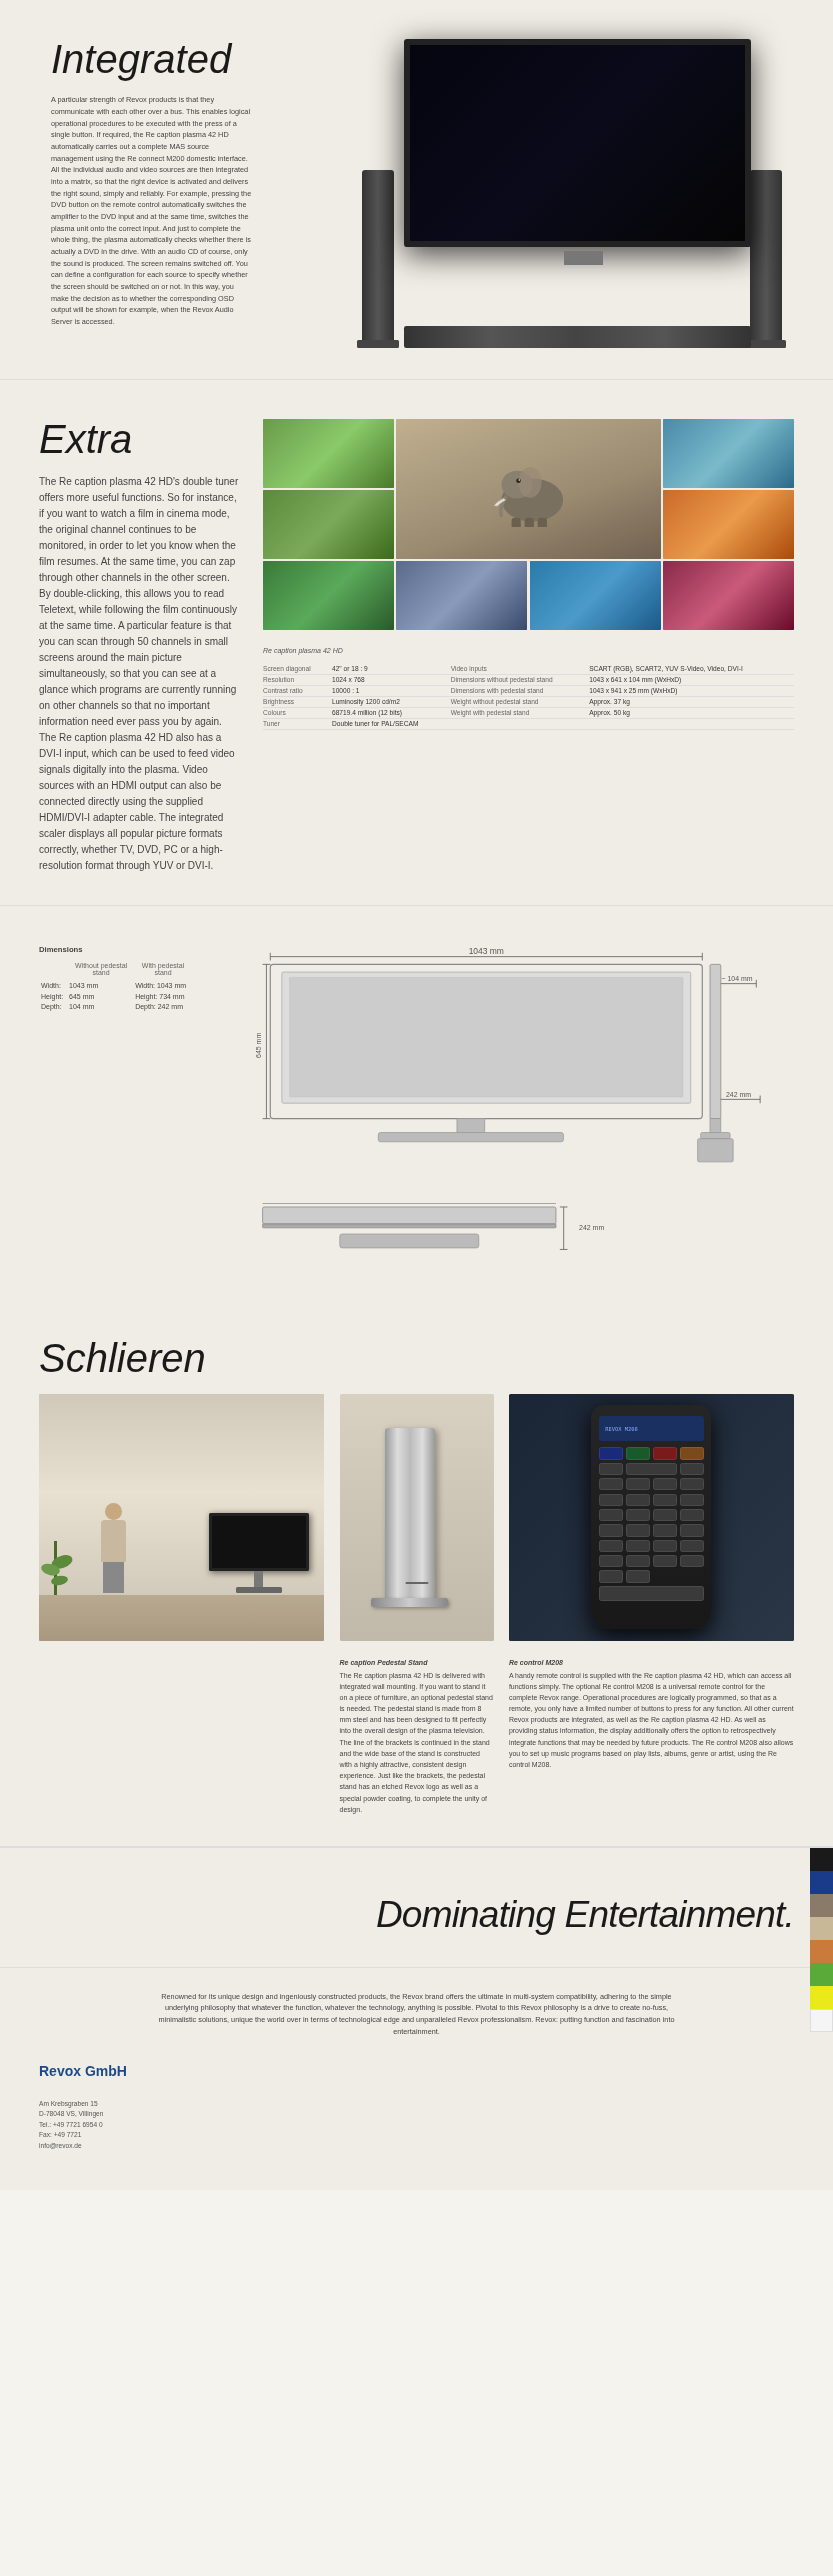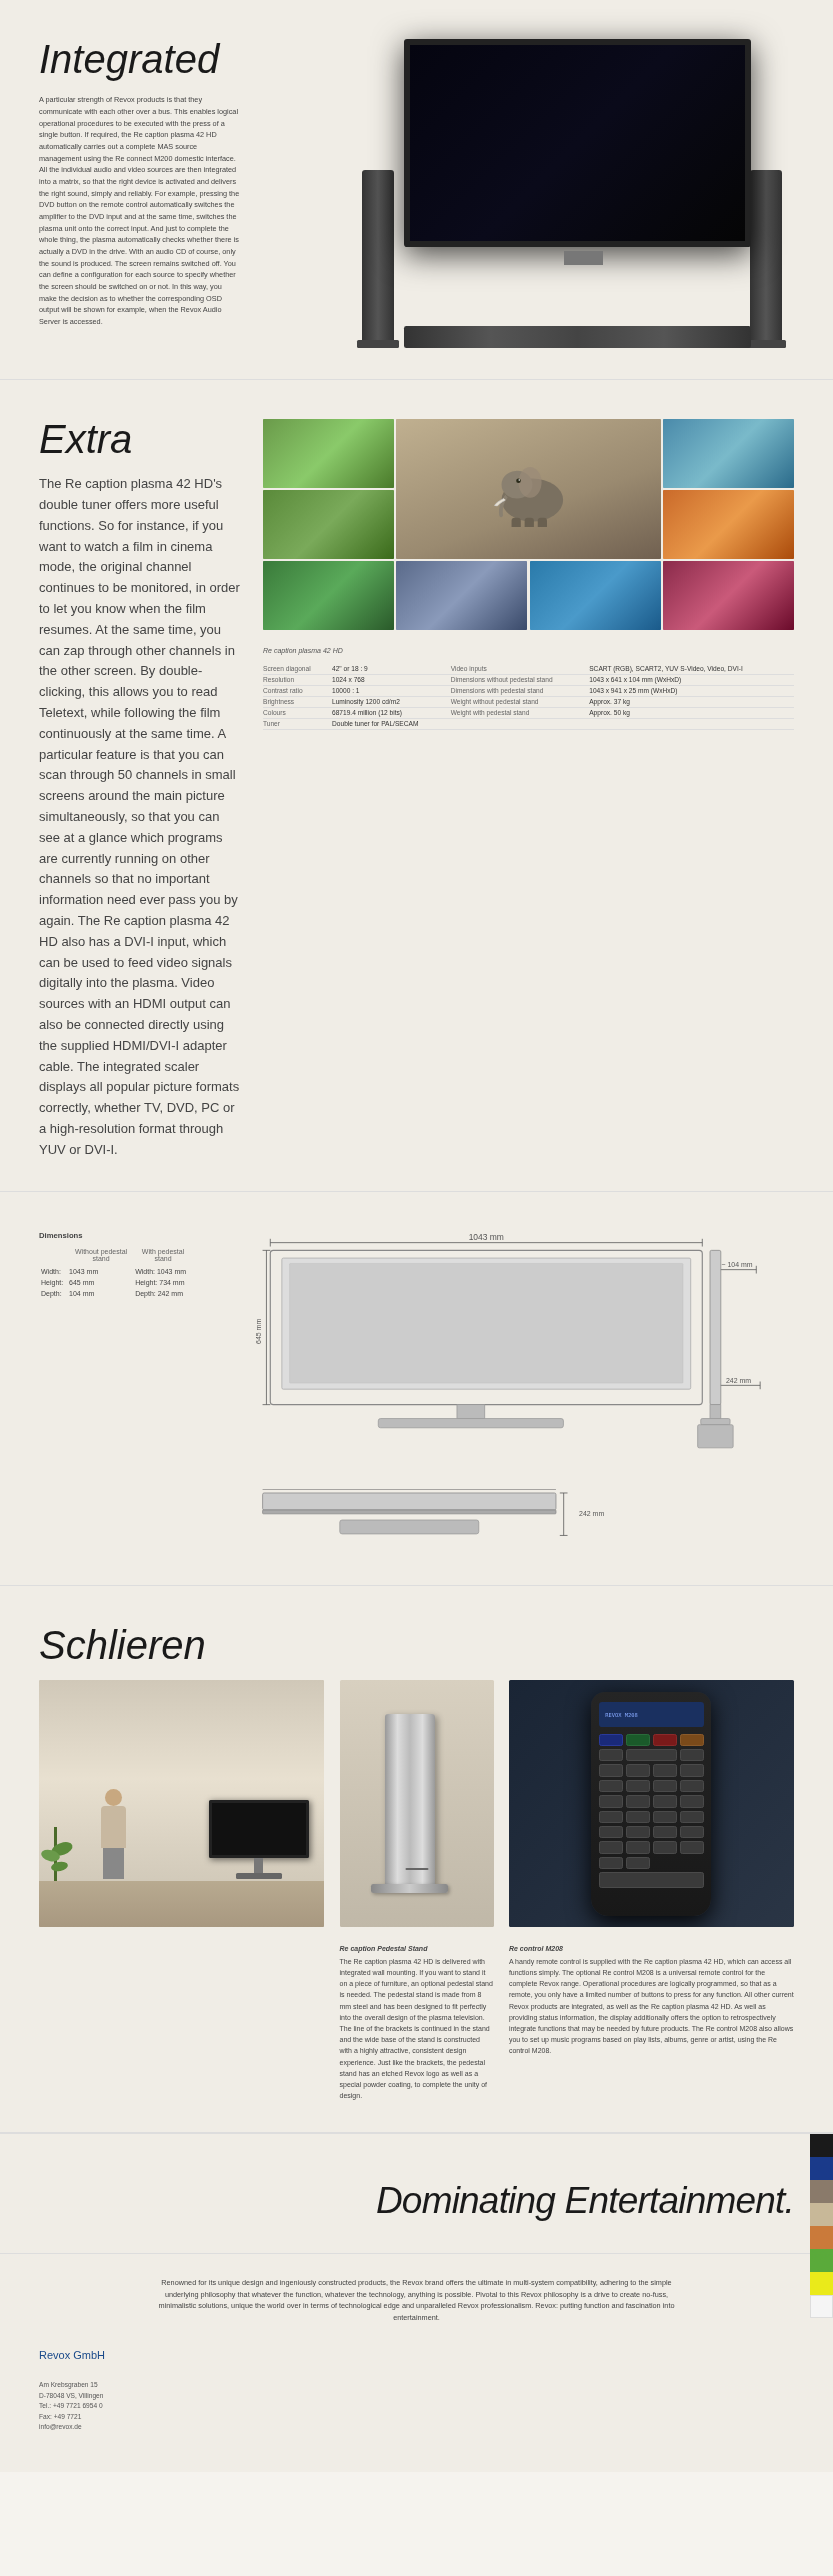--- a/index.html
+++ b/index.html
@@ -29,20 +29,21 @@
     
     .integrated-section {
       background: #f0ede6;
       padding: 39px 39px 31px;
       display: flex;
       gap: 23px;
       align-items: flex-start;
     }
     .integrated-left {
       flex: 0 0 201px;
+      margin-left: 12px;
     }
     .integrated-text {
       font-size: 7.3px;
       line-height: 1.6;
       color: #444;
       margin-top: 11.6px;
     }
     .integrated-image {
       flex: 1;
       display: flex;
@@ -55,21 +56,21 @@
       background: #f0ede6;
       padding: 39px 39px 31px;
       display: flex;
       gap: 23px;
       align-items: flex-start;
     }
     .extra-left {
       flex: 0 0 201px;
     }
     .extra-text {
-      font-size: 13px;
+      font-size: 10px;
       line-height: 1.6;
       color: #444;
       margin-top: 11.6px;
     }
     .extra-image-area {
       flex: 1;
     }
     .photo-grid {
       display: grid;
       grid-template-columns: repeat(4, 1fr);
@@ -245,23 +246,23 @@
       display: flex;
       gap: 31px;
       font-size: 6.6px;
       color: #555;
       line-height: 1.6;
     }
     .footer-col {
       flex: 1;
     }
     .footer-brand {
-      font-weight: normal;
+      font-weight: bold;
       color: #1a4a8a;
-      font-size: 11px;
+      font-size: 14px;
       margin-bottom: 16px;
     }
 
     
     .section-divider {
       height: 0.8px;
       background: #ddd;
       margin: 0;
     }
     .speaker-tower-body {

